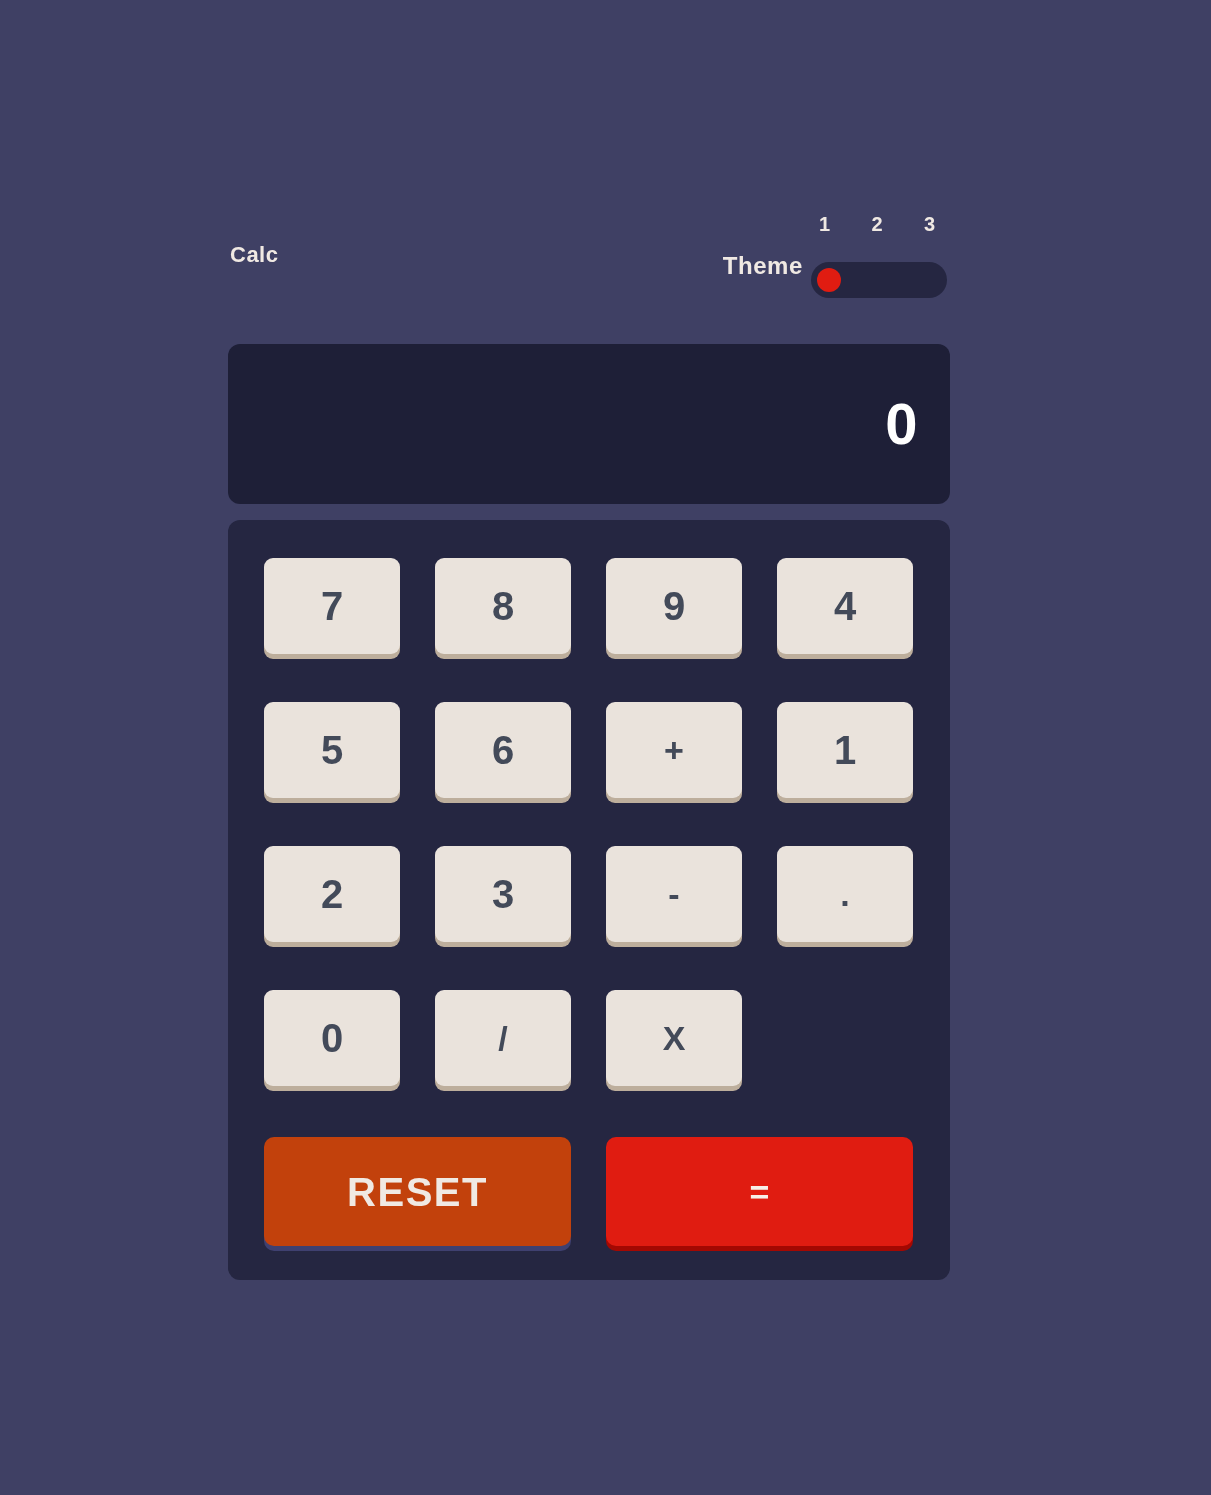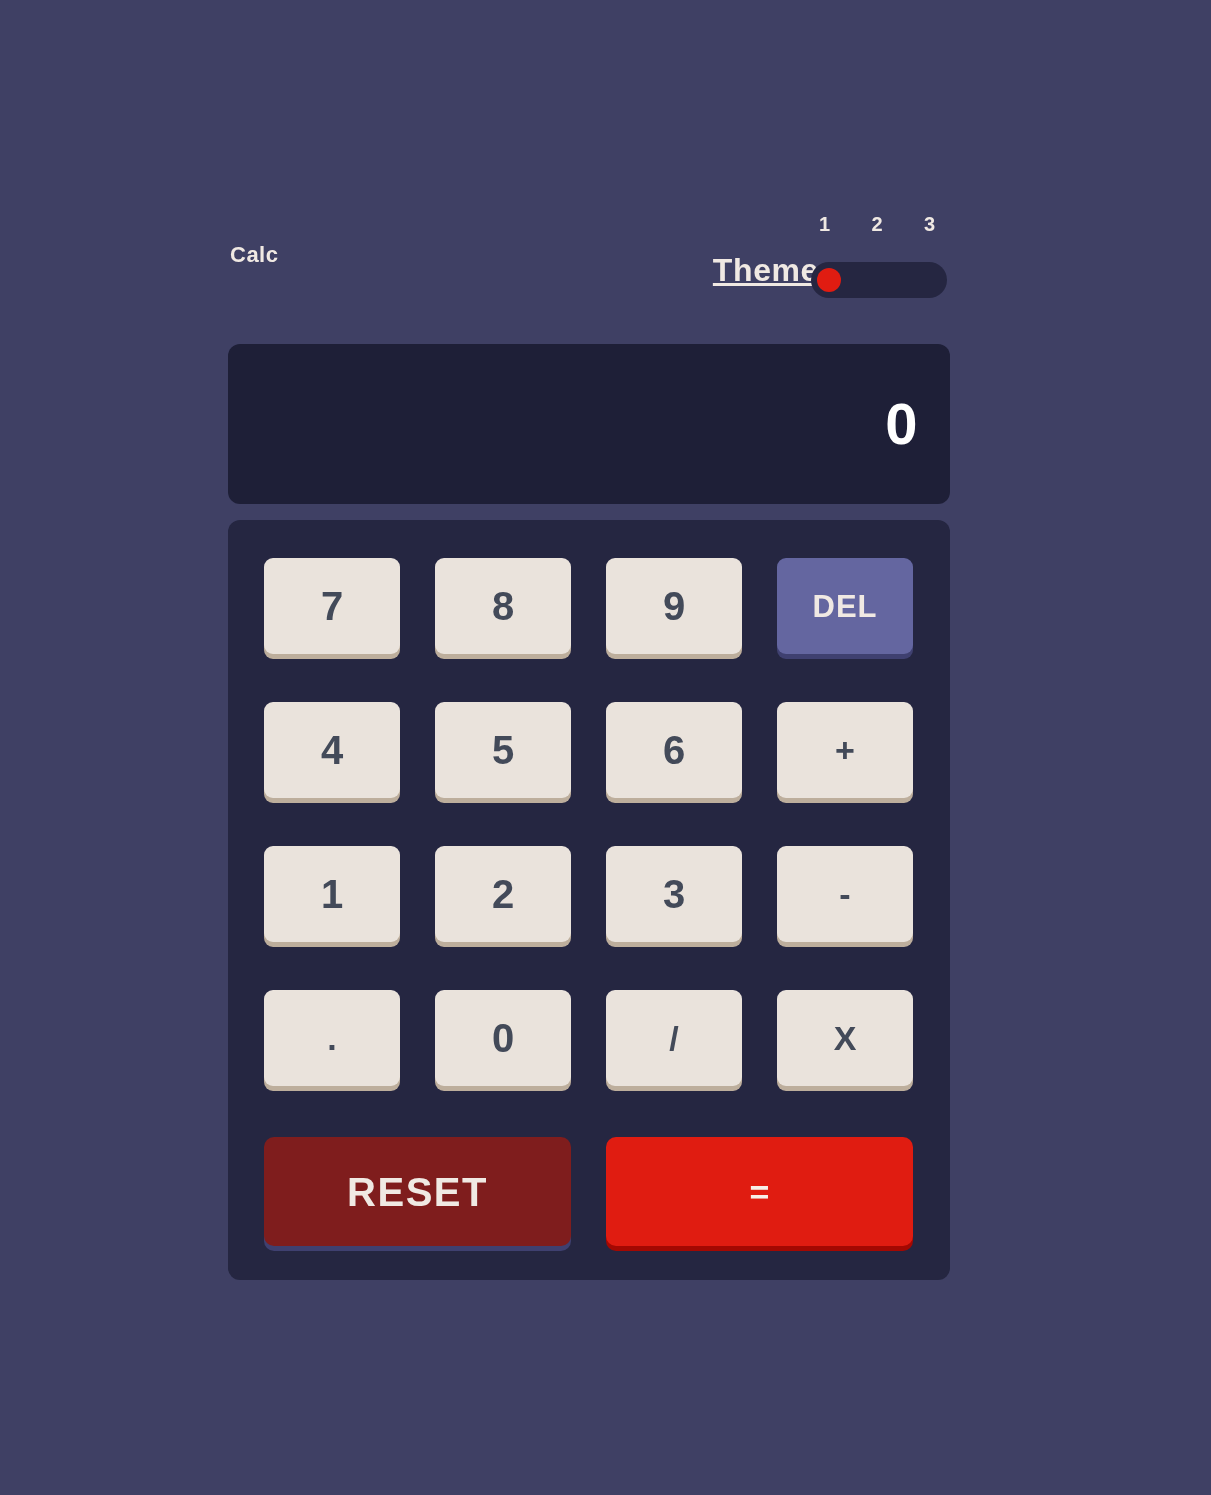--- a/index.html
+++ b/index.html
@@ -43,29 +43,28 @@
   }
   .theme-block {
     position: absolute;
     right: 0;
     top: 0;
     height: 100px;
     width: 300px;
   }
   .theme-label {
     position: absolute;
-    right: 131px;
+    right: 147px;
     top: 48px;
-    font-size: 32px;
+    font-size: 24px;
     font-weight: 700;
     color: #f0e9e3;
     letter-spacing: 0.6px;
     line-height: 1;
     white-space: nowrap;
-    text-decoration: underline;
   }
   .theme-numbers {
     position: absolute;
     right: 3px;
     top: 8px;
     width: 140px;
     display: flex;
     justify-content: space-between;
     padding: 0 12px;
     box-sizing: border-box;
@@ -167,21 +166,21 @@
     background: #6466a0;
     color: #f0e9e3;
     font-size: 31px;
     font-weight: 700;
     letter-spacing: 1px;
     box-shadow: 0 5px 0 0 #3f4070;
     height: 96px;
   }
   .key-reset {
     grid-column: 1 / span 2;
-    background: #7f1d1d;
+    background: #c2410c;
     color: #f0e9e3;
     font-size: 40px;
     font-weight: 700;
     letter-spacing: 1.5px;
     box-shadow: 0 5px 0 0 #3f4070;
     height: 109px;
     border-radius: 10px;
   }
   .key-equals {
     grid-column: 3 / span 2;
@@ -240,21 +239,20 @@
 
   <div class="display">
     <div class="display-value">0</div>
   </div>
 
   <div class="keypad">
     <div class="keys" id="keys-grid">
         <button class="key key-num">7</button>
         <button class="key key-num">8</button>
         <button class="key key-num">9</button>
-        <button class="key key-accent">DEL</button>
         <button class="key key-num">4</button>
         <button class="key key-num">5</button>
         <button class="key key-num">6</button>
         <button class="key key-num op-small">+</button>
         <button class="key key-num">1</button>
         <button class="key key-num">2</button>
         <button class="key key-num">3</button>
         <button class="key key-num op-small">-</button>
         <button class="key key-num op-small">.</button>
         <button class="key key-num">0</button>

